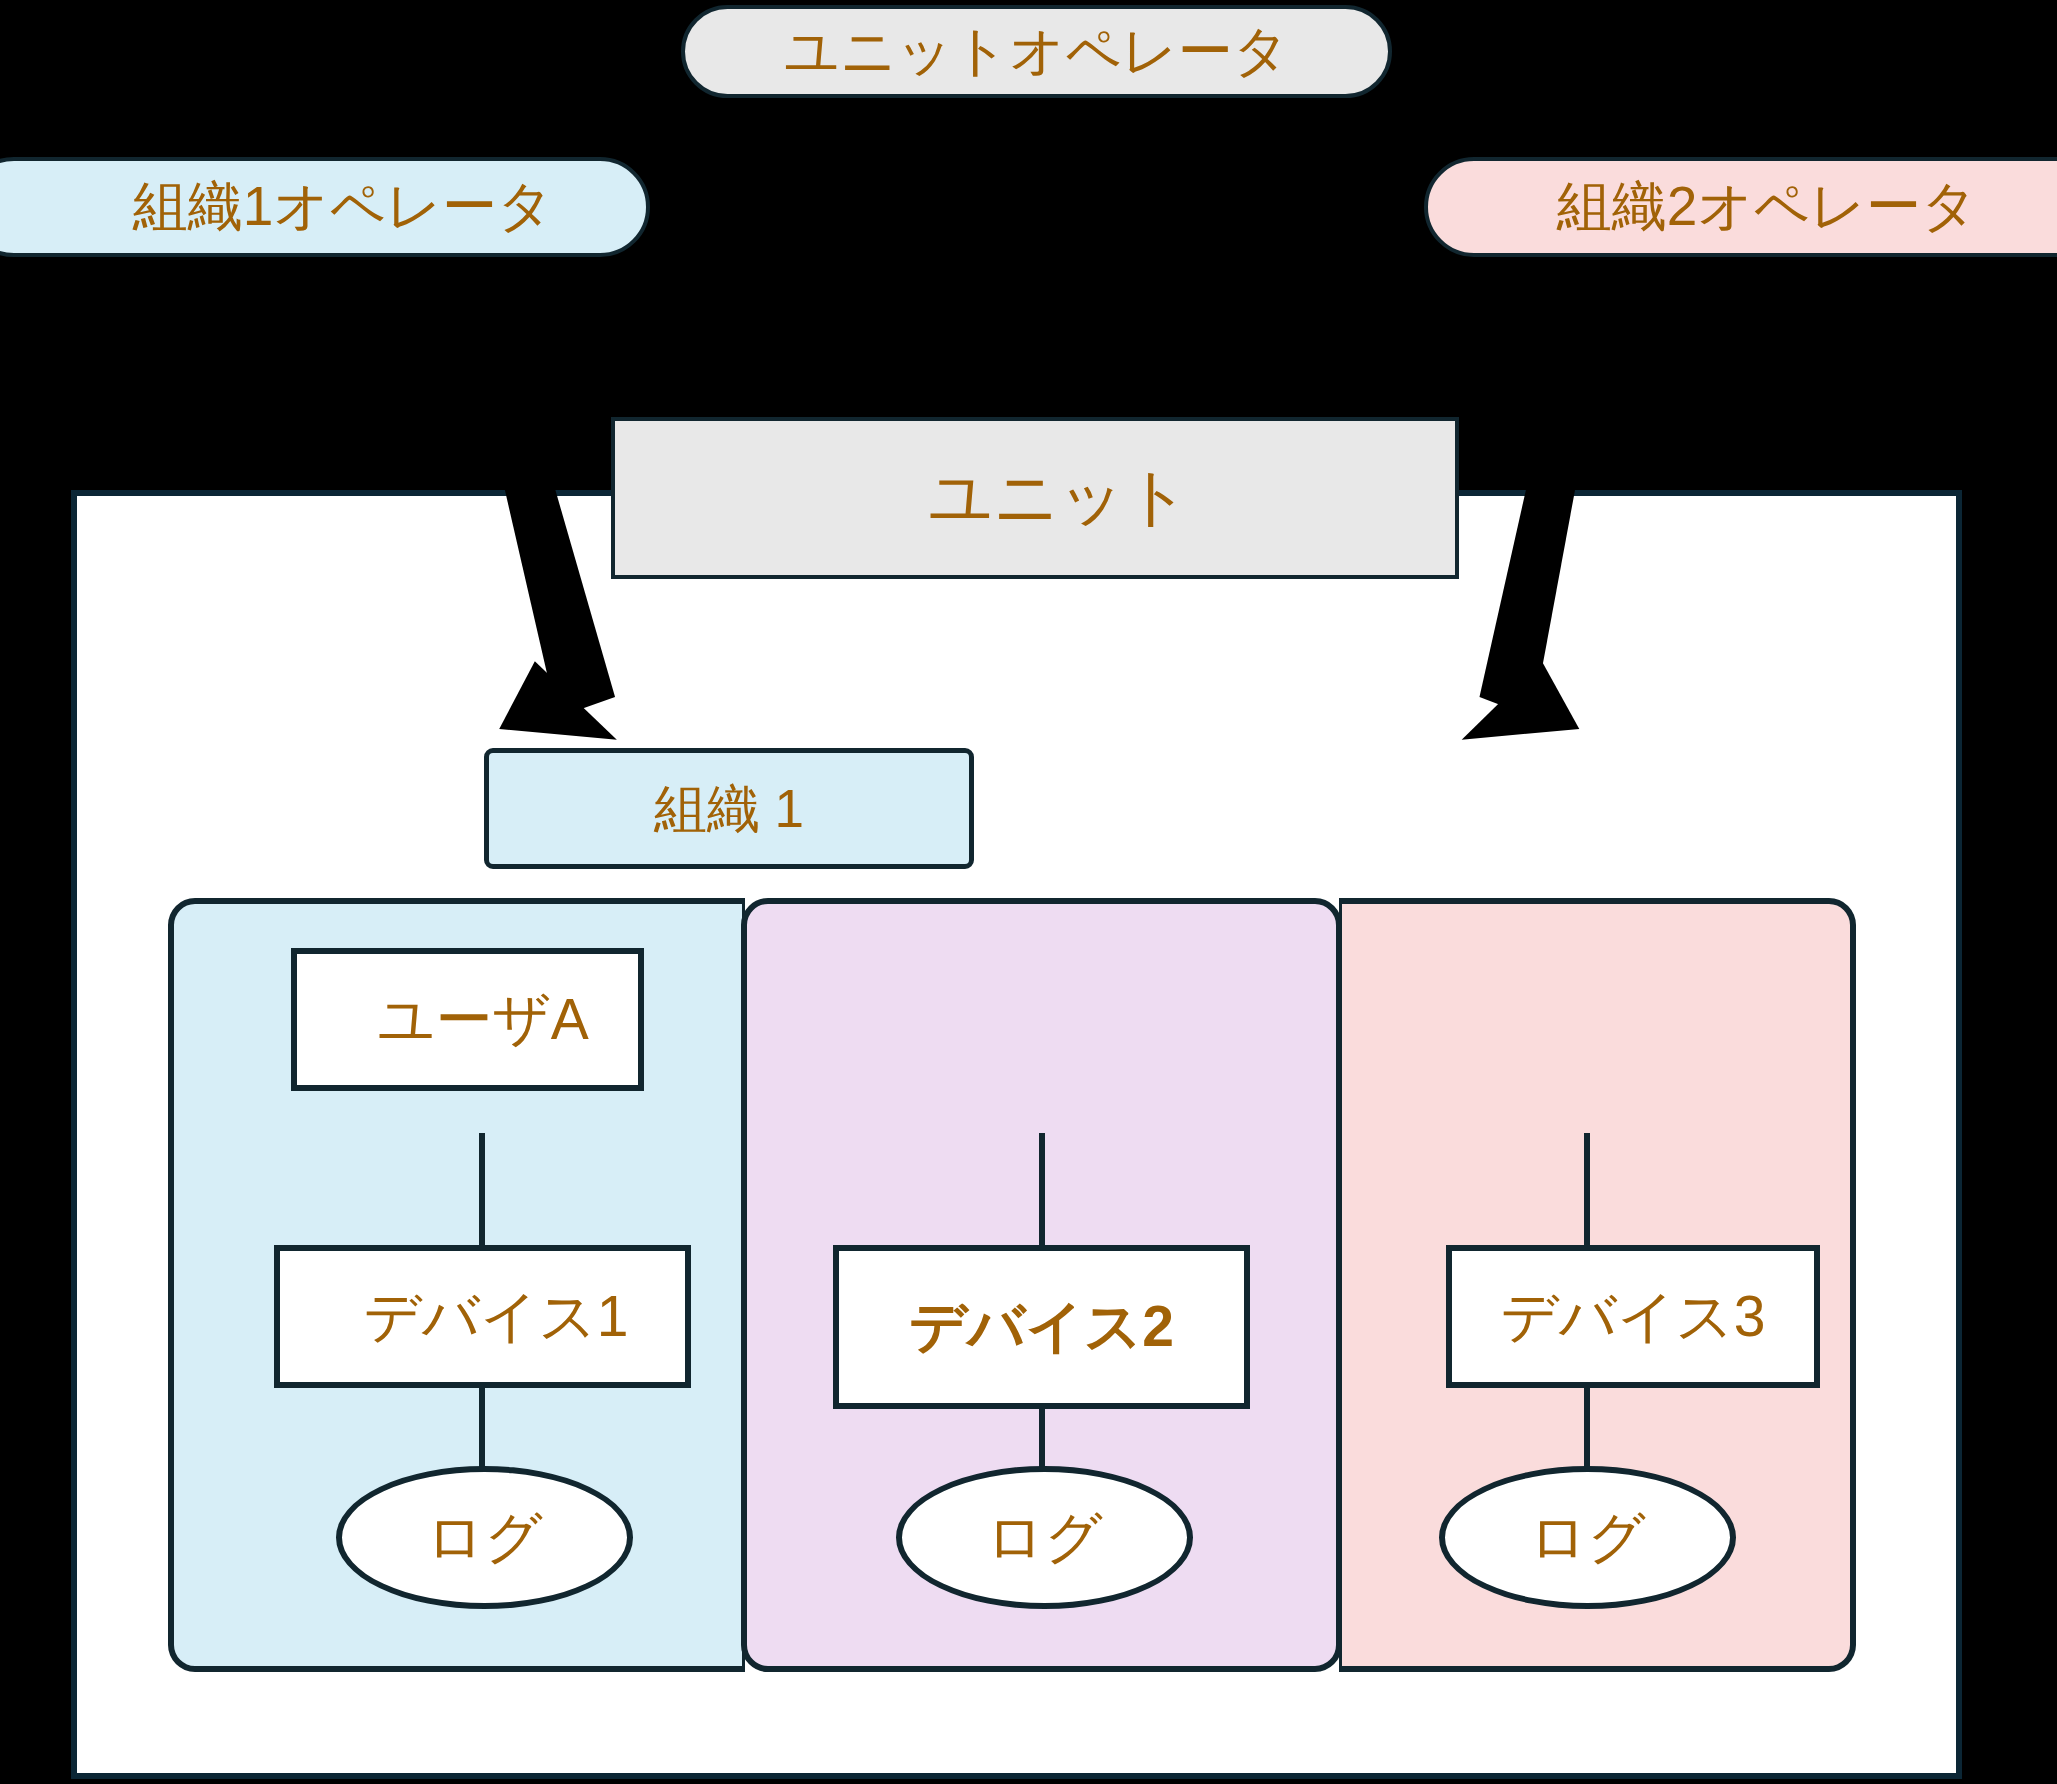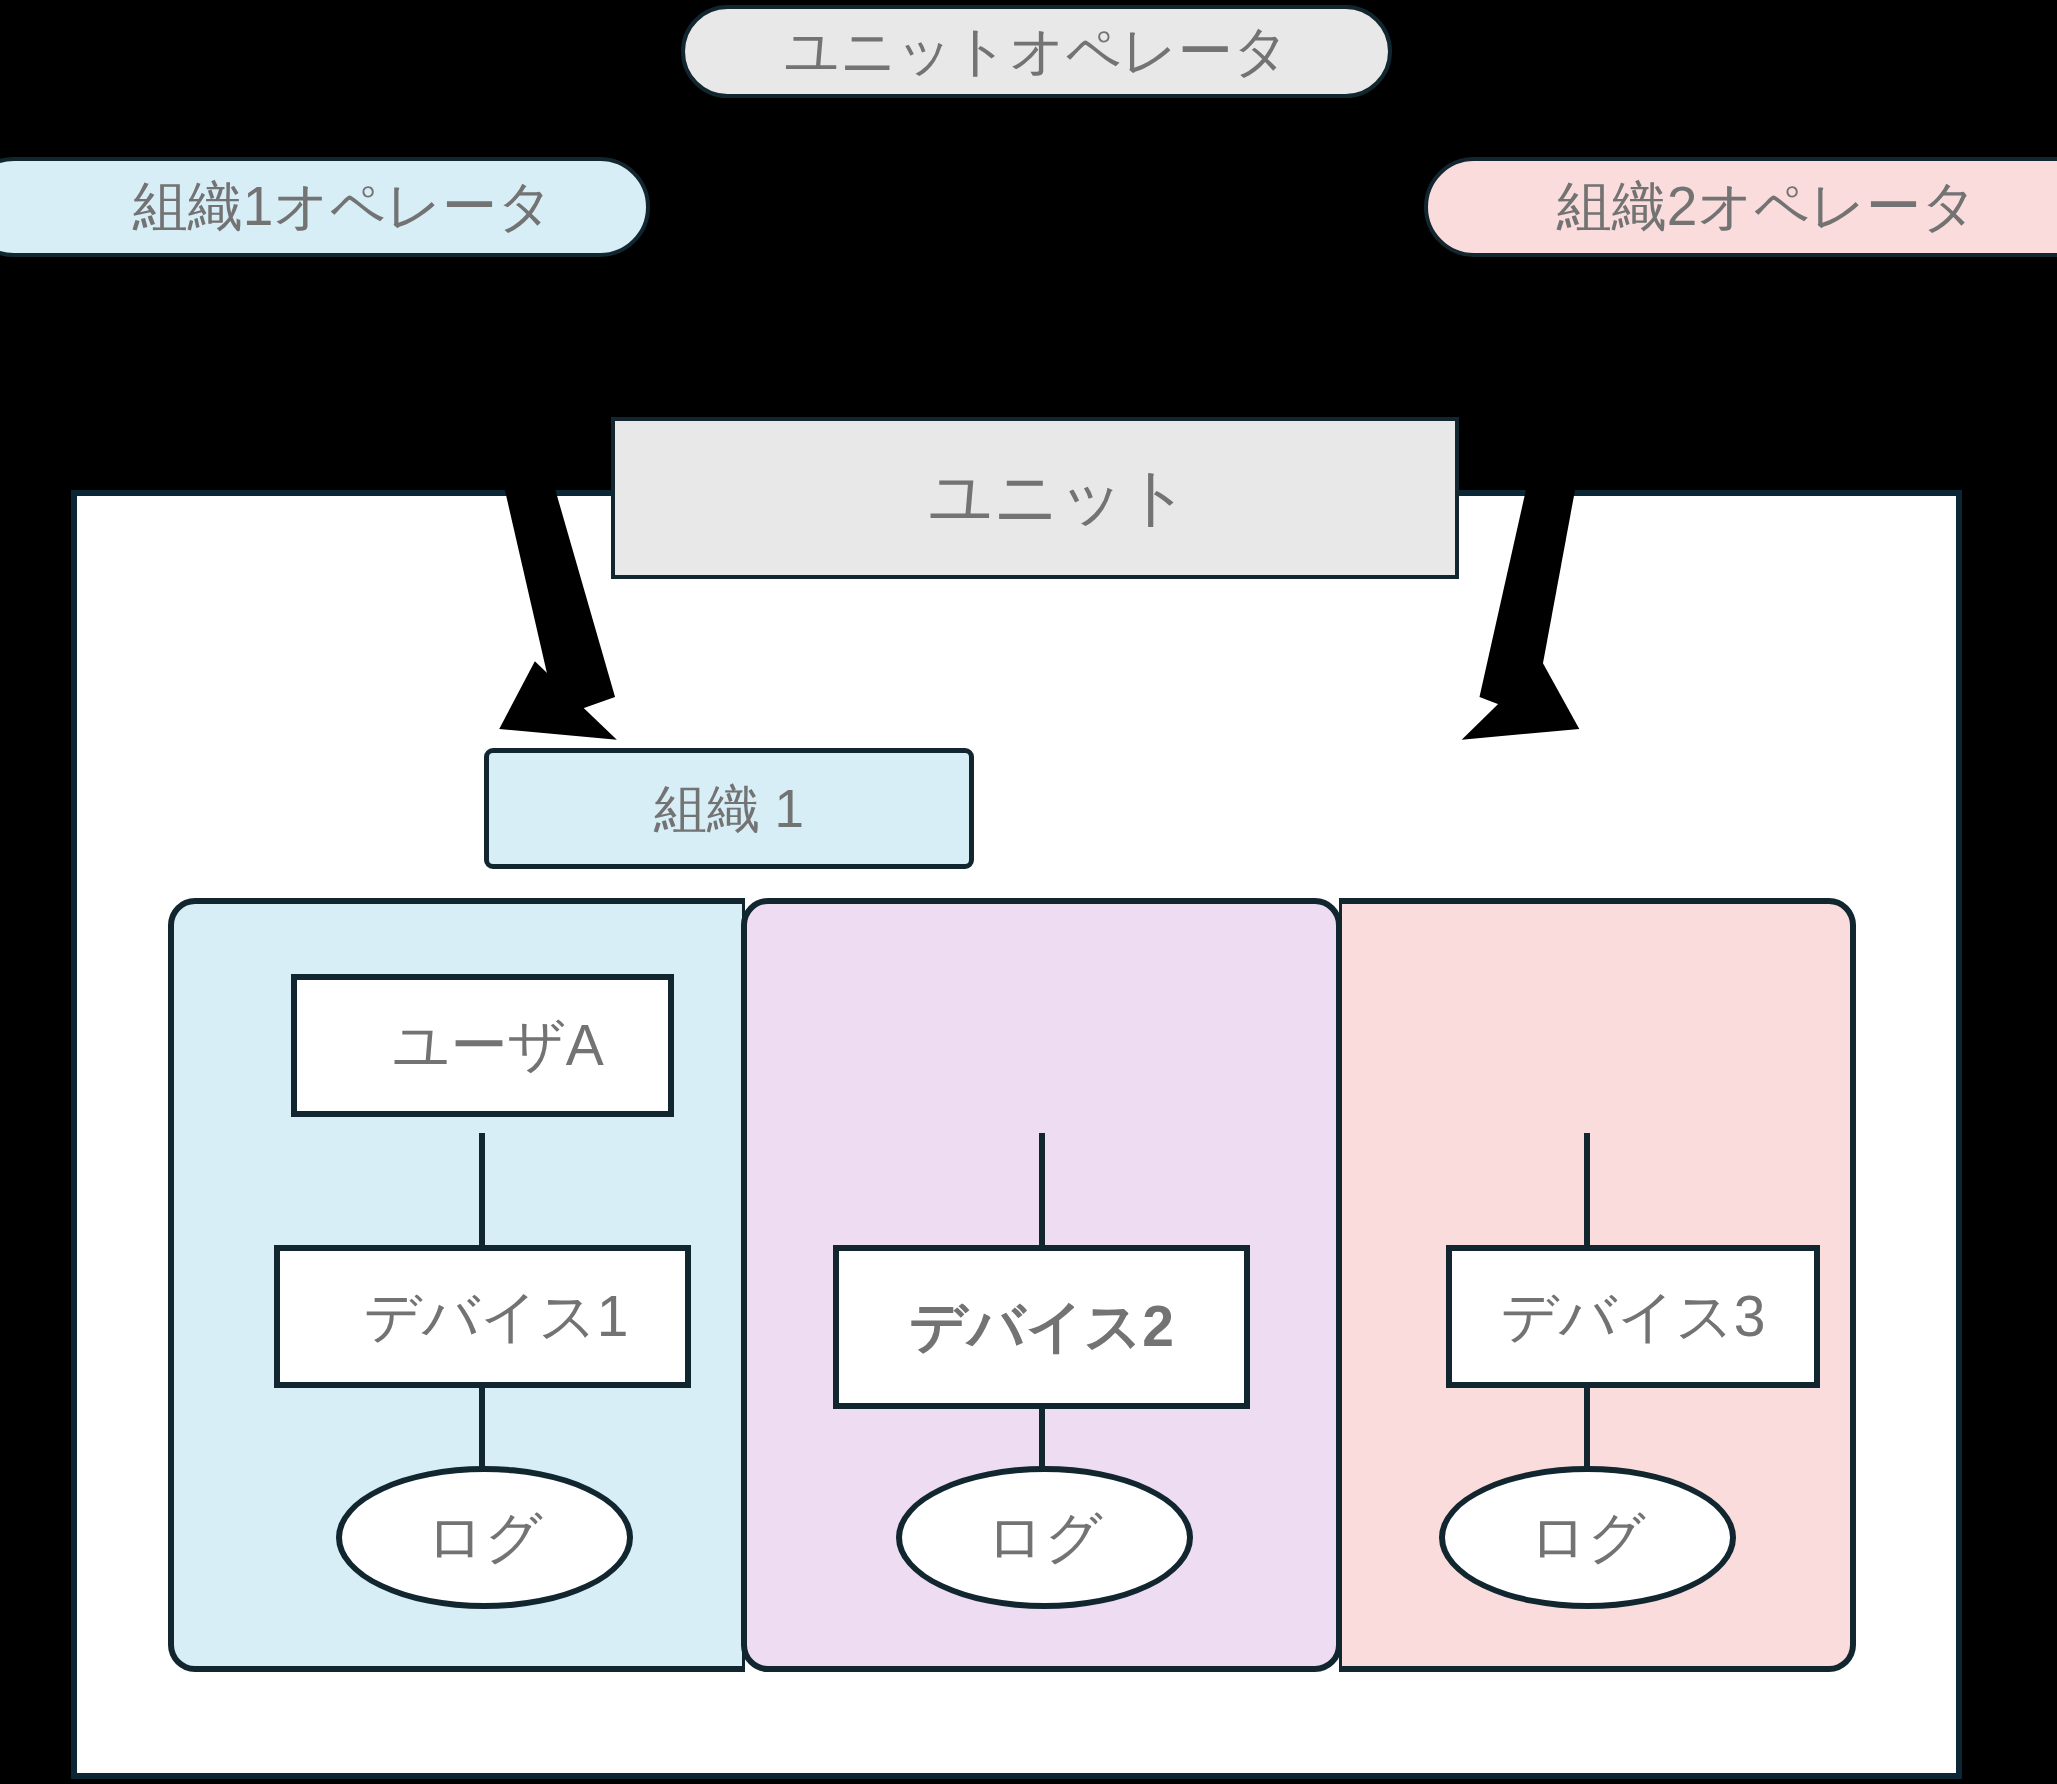--- a/index.html
+++ b/index.html
@@ -9,21 +9,21 @@
     background:#000000;
     overflow:hidden;
     font-family:"Liberation Sans","DejaVu Sans",sans-serif;
   }
   .abs{position:absolute;box-sizing:border-box;}
 
   
   .nodetext{
     width:100%;height:100%;
     display:flex;align-items:center;justify-content:center;
-    color:#737373;line-height:1.05;white-space:pre;
+    color:#a16207;line-height:1.05;white-space:pre;
   }
 
   
   .pill{
     border:4.5px solid #11262f;
     border-radius:53px;
   }
   .pill .nodetext{font-size:55px;}
 
   
@@ -87,21 +87,21 @@
 
   <div class="abs vline" style="left:479px;top:1133px;width:6.2px;height:112px;"></div>
   <div class="abs vline" style="left:479px;top:1388px;width:6.2px;height:80px;"></div>
 
   <div class="abs vline" style="left:1039px;top:1133px;width:6.2px;height:112px;"></div>
   <div class="abs vline" style="left:1039px;top:1388px;width:6.2px;height:80px;"></div>
 
   <div class="abs vline" style="left:1584px;top:1133px;width:6.2px;height:112px;"></div>
   <div class="abs vline" style="left:1584px;top:1388px;width:6.2px;height:80px;"></div>
 
-  <div class="abs leafbox" style="left:291px;top:974px;width:383px;height:143px;padding-left:31px;">
+  <div class="abs leafbox" style="left:291px;top:948px;width:353px;height:143px;padding-left:31px;">
     <span class="nodetext">ユーザA</span>
   </div>
   <div class="abs leafbox" style="left:274px;top:1245px;width:417px;height:143px;padding-left:27px;">
     <span class="nodetext">デバイス1</span>
   </div>
   <div class="abs ellipse" style="left:336px;top:1466px;width:297px;height:143px;">
     <span class="nodetext">ログ</span>
   </div>
 
   <div class="abs leafbox" style="left:833px;top:1245px;width:417px;height:164px;font-weight:bold;">

